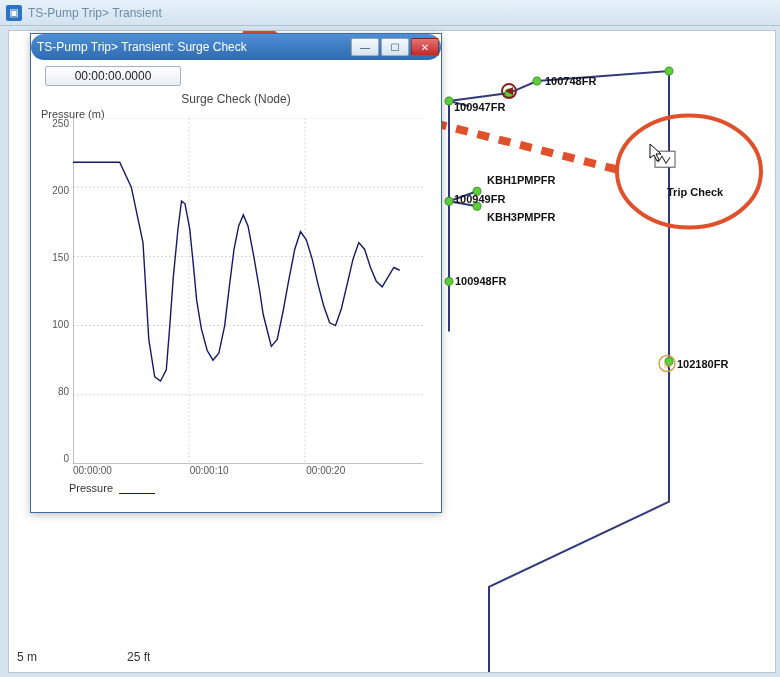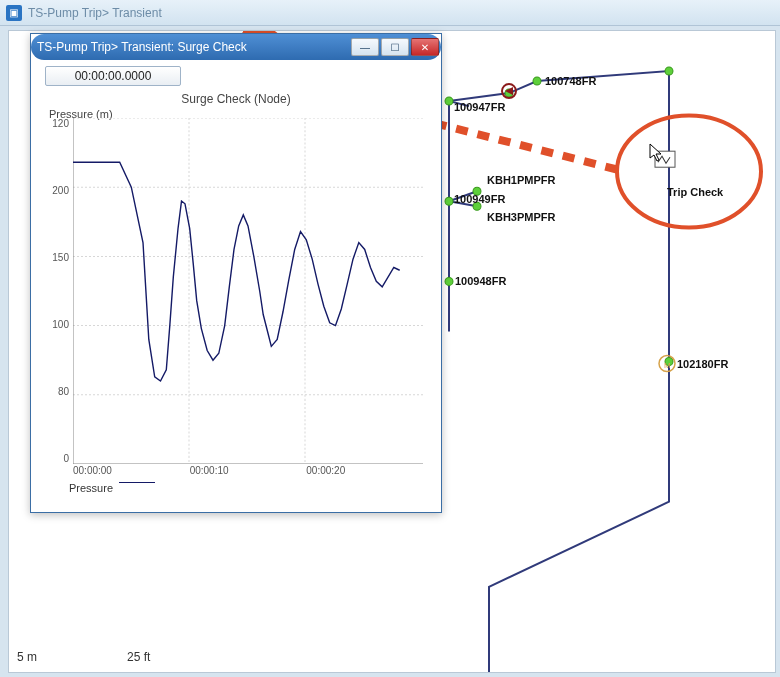--- a/index.html
+++ b/index.html
@@ -89,29 +89,29 @@
   }
   .chart-title {
     position: absolute;
     top: 32px; left: 0; right: 0;
     text-align: center;
     font-size: 12px;
     color: #454545;
   }
   .y-label {
     position: absolute; top: 48px; left: 10px;
-    font-size: 11px; color:#444;margin-left:8px;
+    font-size: 11px; color:#444;
   }
   .chart-area {
     position: absolute; top: 58px; left: 42px; right: 18px; bottom: 48px;
   }
   .chart-area svg { width: 100%; height: 100%; }
   .x-ticks { position:absolute; left:42px; right:18px; bottom: 36px; display:flex; justify-content:space-between; color:#555; font-size:10px;}
   .y-ticks { position:absolute; top:58px; bottom:48px; left:14px; width:24px; display:flex; flex-direction:column; justify-content:space-between; align-items:flex-end;color:#555;font-size:10px;}
-  .legend { position:absolute; bottom: 18px; left: 38px; font-size:11px; color:#333; display:flex; align-items:flex-start; gap:6px;}
+  .legend { position:absolute; bottom: 18px; left: 38px; font-size:11px; color:#333; display:flex; align-items:flex-end; gap:6px;}
   .legend .line { display:inline-block; width:36px; height:0; border-top:1px solid #141a66;}
   
   .schematic svg { position:absolute; top:0; left:0; width:100%; height:100%; }
   .node-lbl {
     position: absolute;
     font-size: 11px; font-weight: bold; color:#111;
     white-space: nowrap;
   }
   .scale-lbl { position:absolute; bottom:8px; font-size:12px; color:#333;}
   
@@ -202,21 +202,21 @@
     <span class="win-btn">—</span>
     <span class="win-btn">☐</span>
     <span class="win-btn close">✕</span>
   </div>
   <div class="popup-body">
     <div class="time-box">00:00:00.0000</div>
     <div class="chart-title">Surge Check (Node)</div>
     <div class="y-label">Pressure (m)</div>
 
     <div class="y-ticks">
-      <span>120</span>
+      <span>250</span>
       <span>200</span>
       <span>150</span>
       <span>100</span>
       <span>80</span>
       <span>0</span>
     </div>
 
     <div class="chart-area">
       <svg id="chart-svg" viewBox="0 0 350 340" preserveAspectRatio="none">
 

